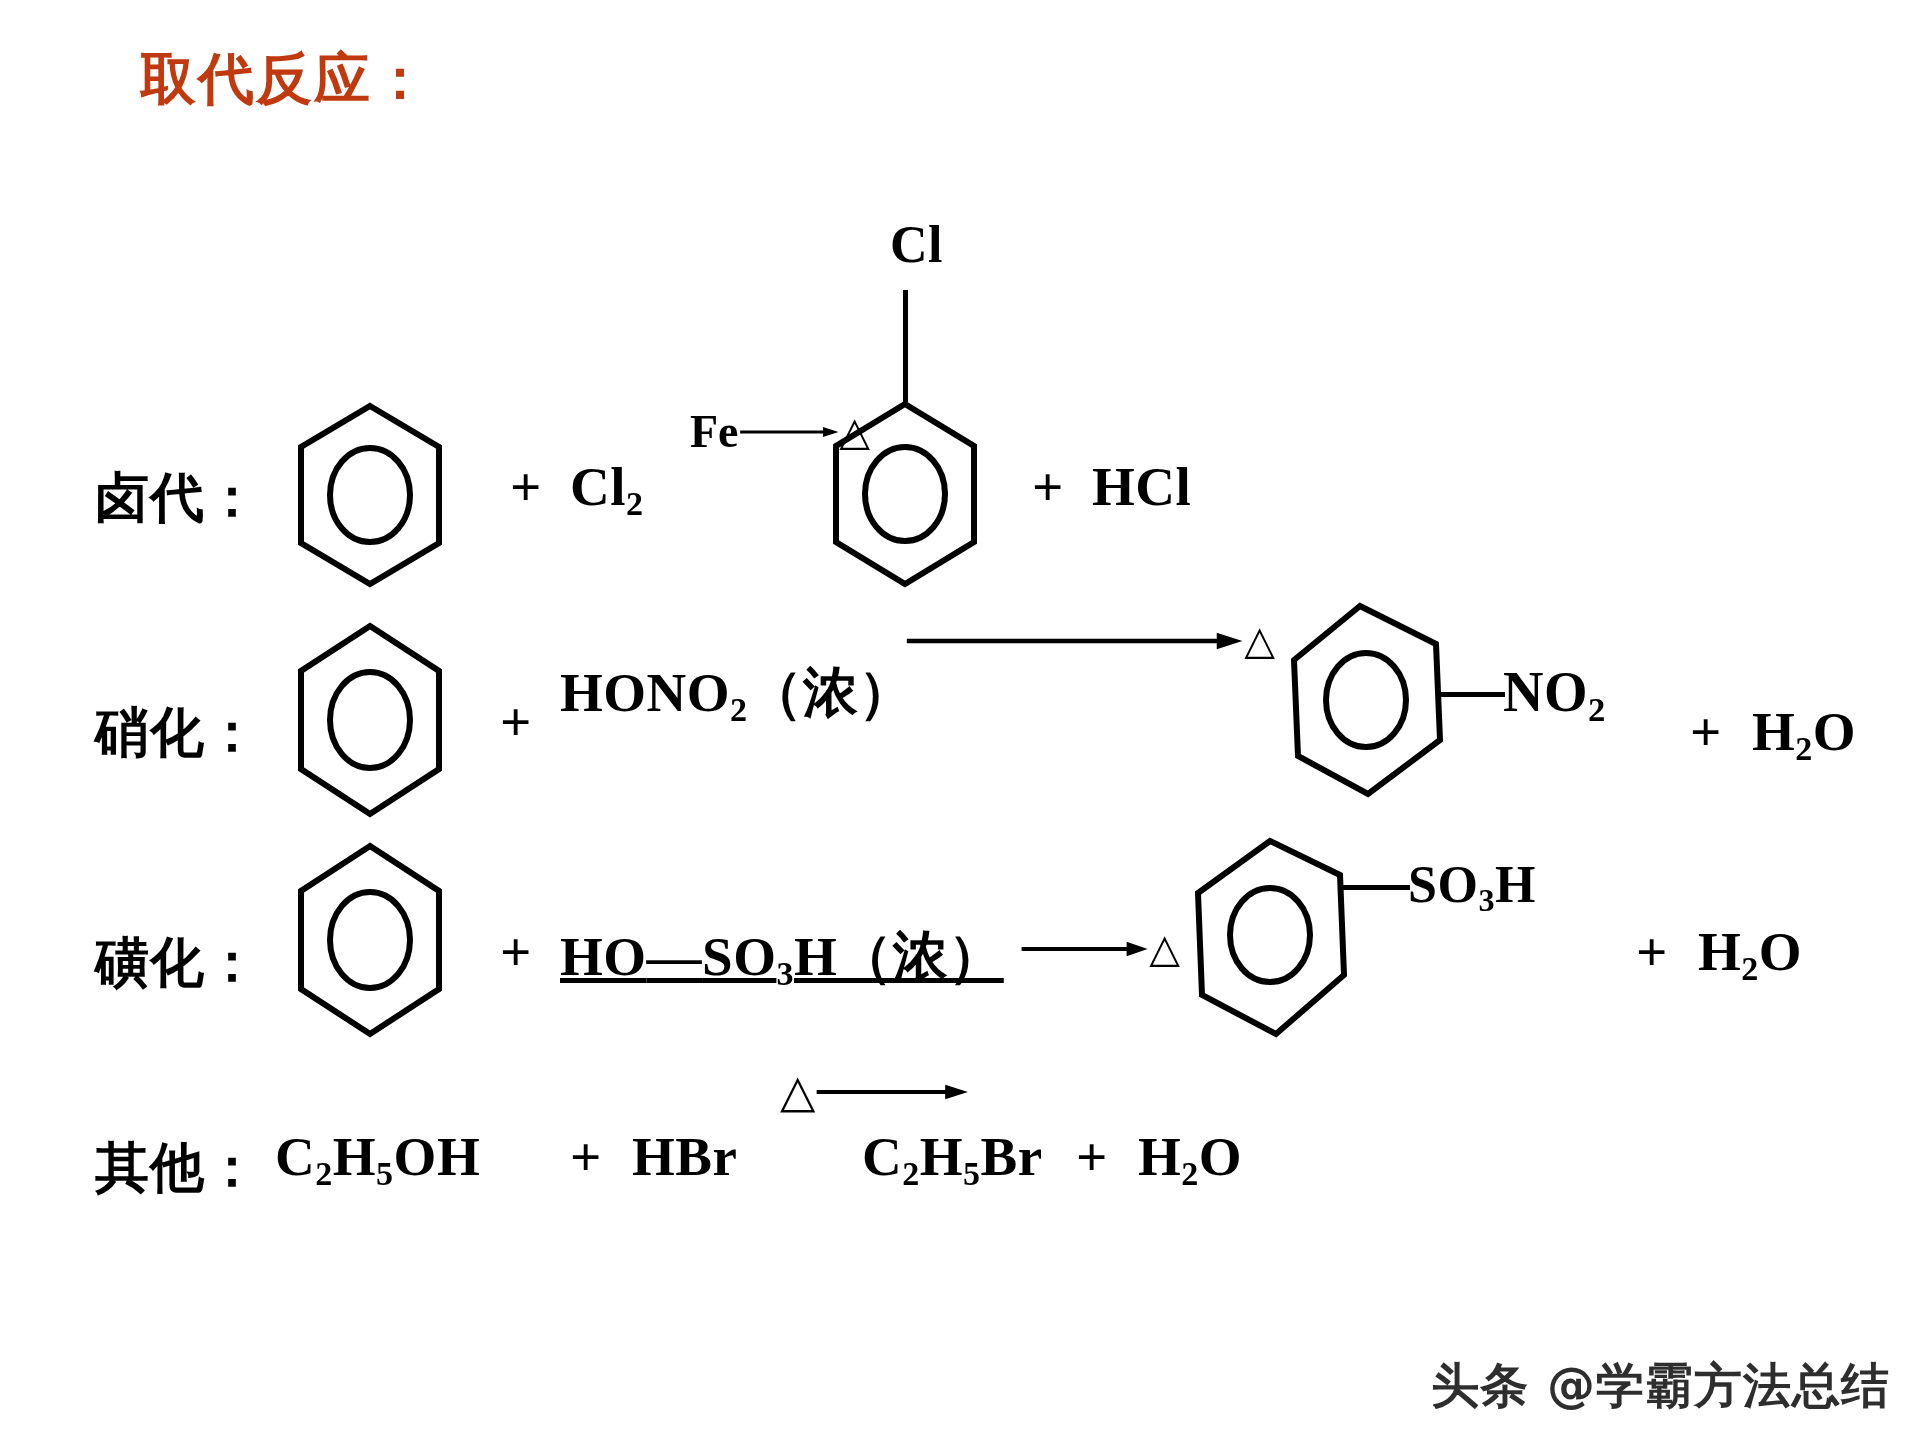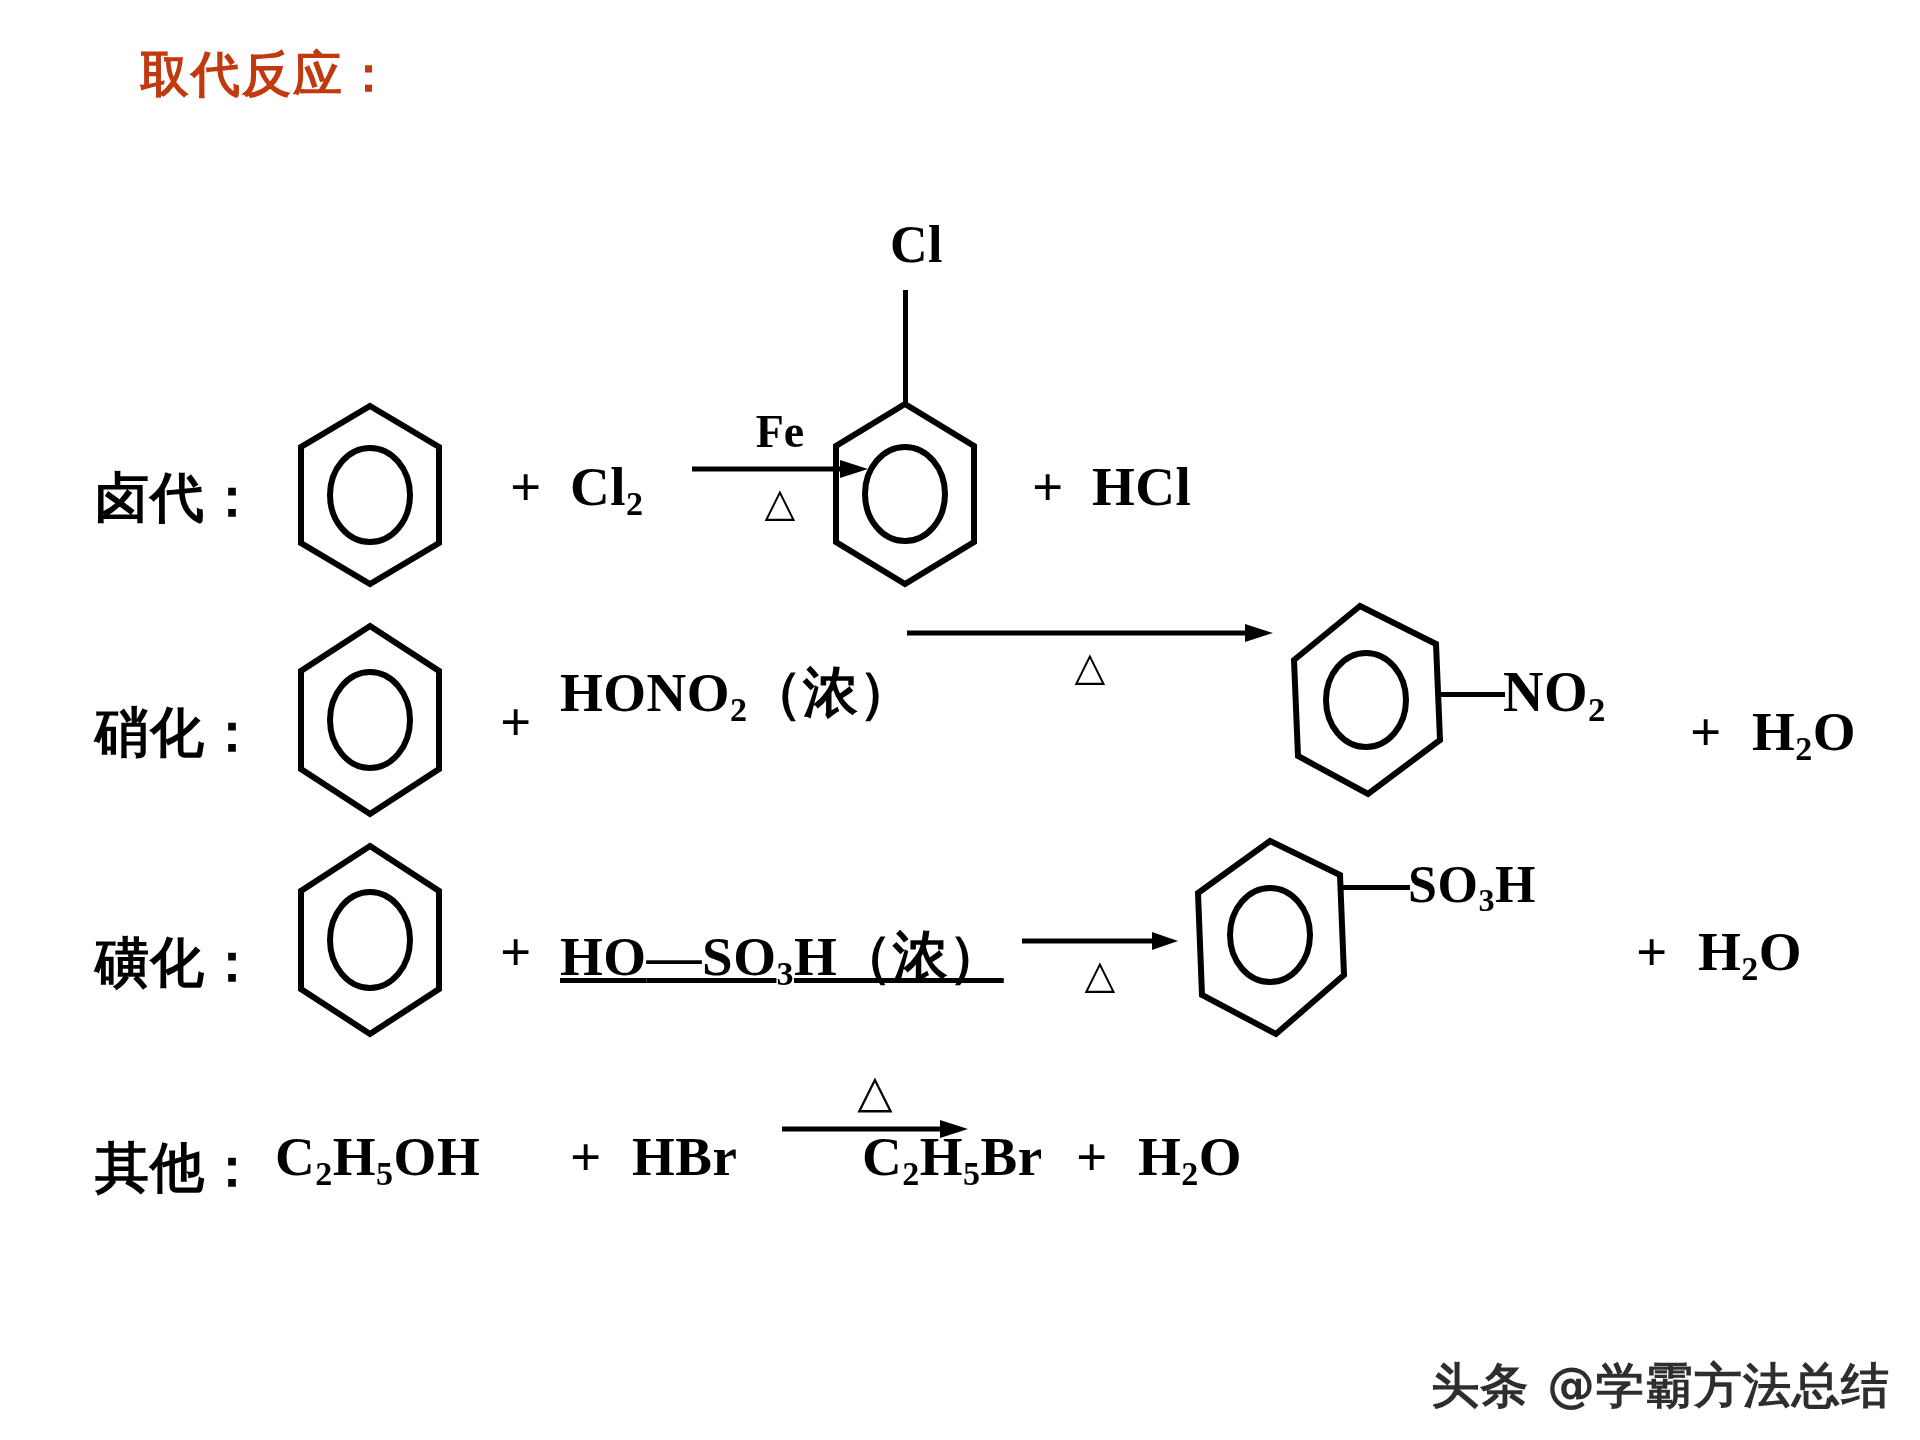--- a/index.html
+++ b/index.html
@@ -15,21 +15,21 @@
     font-family: "Liberation Serif", "DejaVu Serif", serif;
     color: #000000;
   }
 
   
   #slide-title {
     position: absolute;
     left: 140px;
     top: 42px;
     font-family: "Liberation Serif", "DejaVu Serif", serif;
-    font-size: 49px;
+    font-size: 56px;
     font-weight: 700;
     color: #c0390f;
     letter-spacing: 2px;
     white-space: nowrap;
   }
 
   
   .chem {
     font-family: "Liberation Serif", "DejaVu Serif", serif;
     font-size: 55px;
@@ -54,21 +54,21 @@
   
   .ring {
     position: absolute;
   }
   .ring svg { display: block; overflow: visible; }
 
   
   .arrow-block {
     position: absolute;
     display: flex;
-    flex-direction: column;
+    flex-direction: row;
     align-items: center;
   }
   .arrow-cond-top, .arrow-cond-bottom {
     font-family: "Liberation Serif", "DejaVu Serif", serif;
     font-size: 46px;
     font-weight: 700;
     white-space: nowrap;
     line-height: 1.05;
   }
   .arrow-cond-top sub, .arrow-cond-bottom sub {

